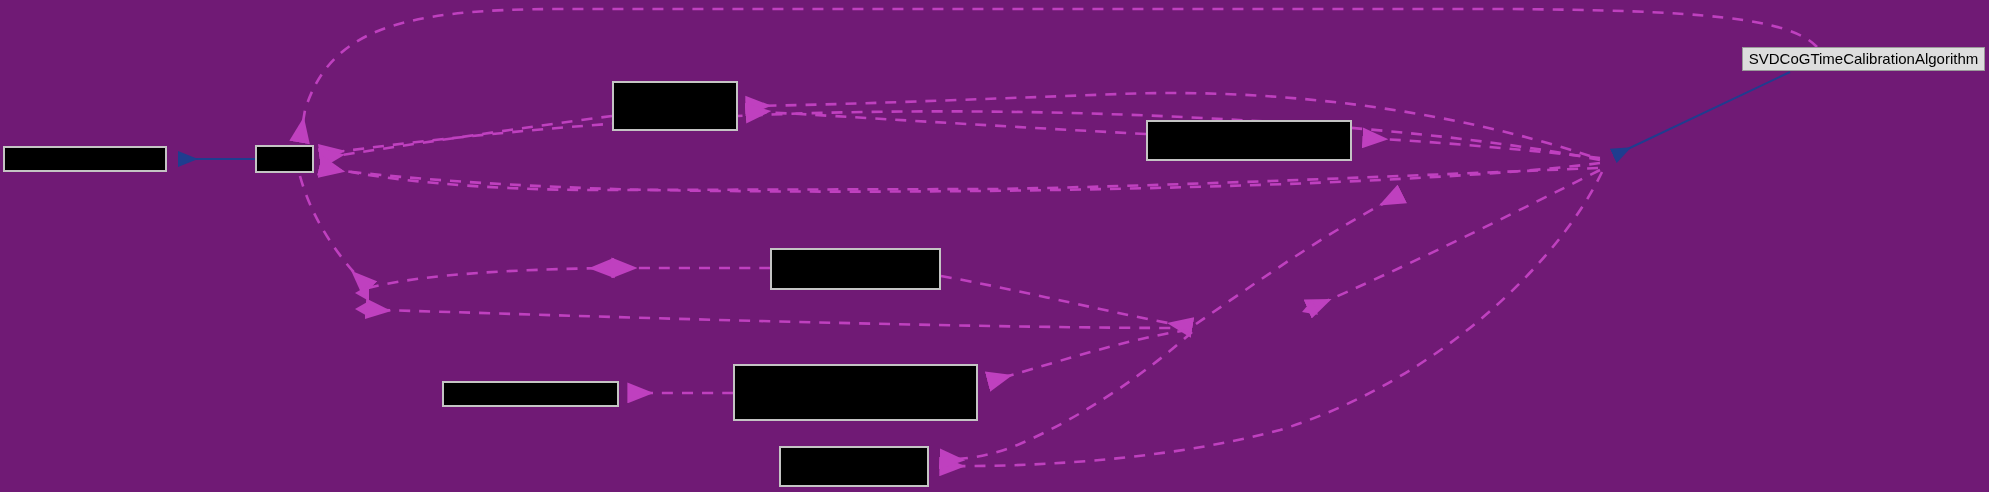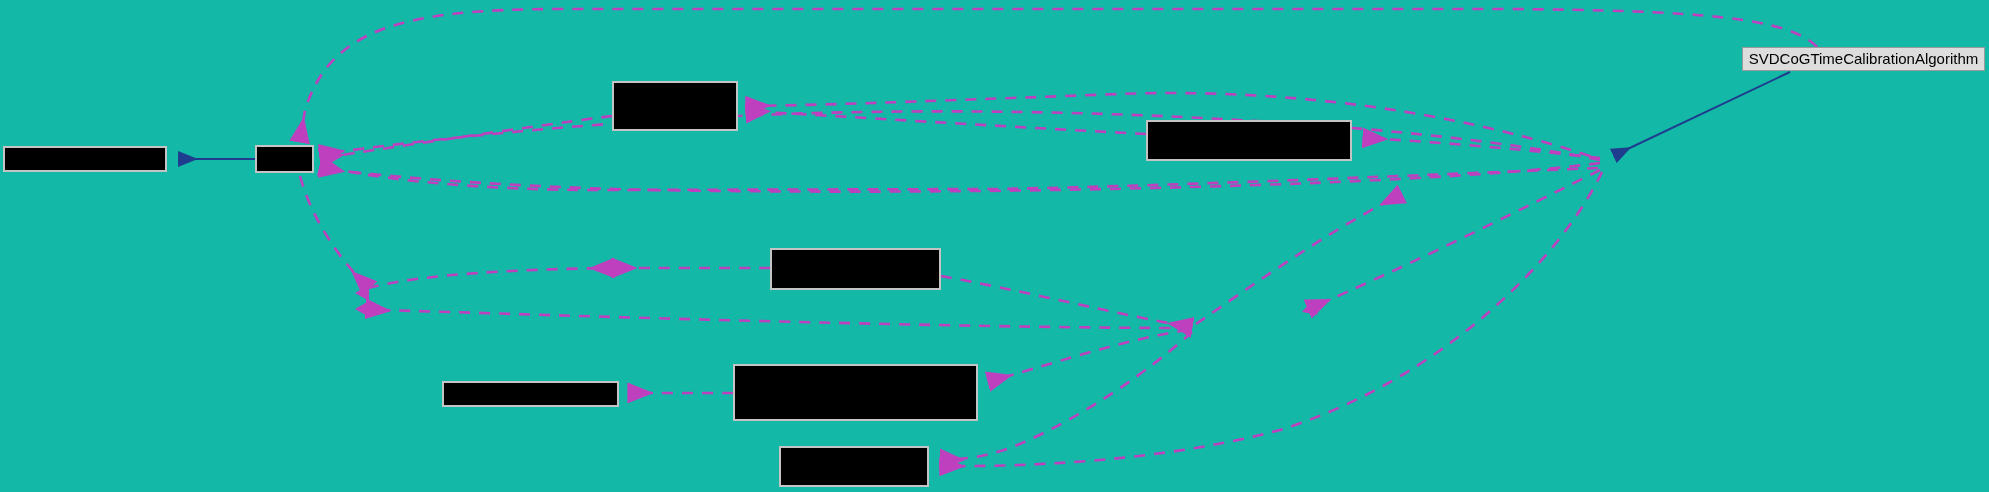--- a/index.html
+++ b/index.html
@@ -11,21 +11,21 @@
   body {
     width: 1989px;
     height: 492px;
     overflow: hidden;
     font-family: "Liberation Sans", sans-serif;
   }
   #graph-canvas {
     position: relative;
     width: 1989px;
     height: 492px;
-    background: #14b8a6;
+    background: #701a75;
   }
   #edge-layer {
     position: absolute;
     left: 0;
     top: 0;
     width: 1989px;
     height: 492px;
   }
   .graph-node {
     position: absolute;

